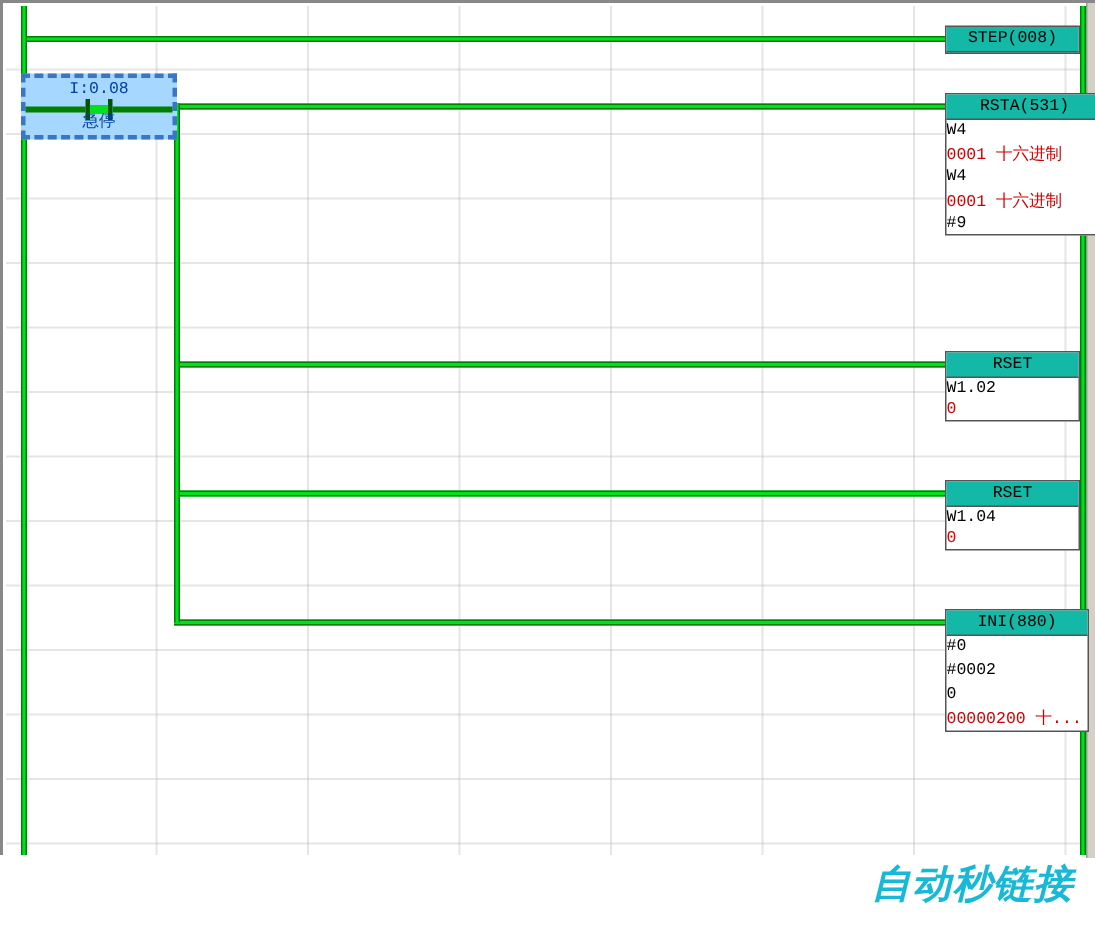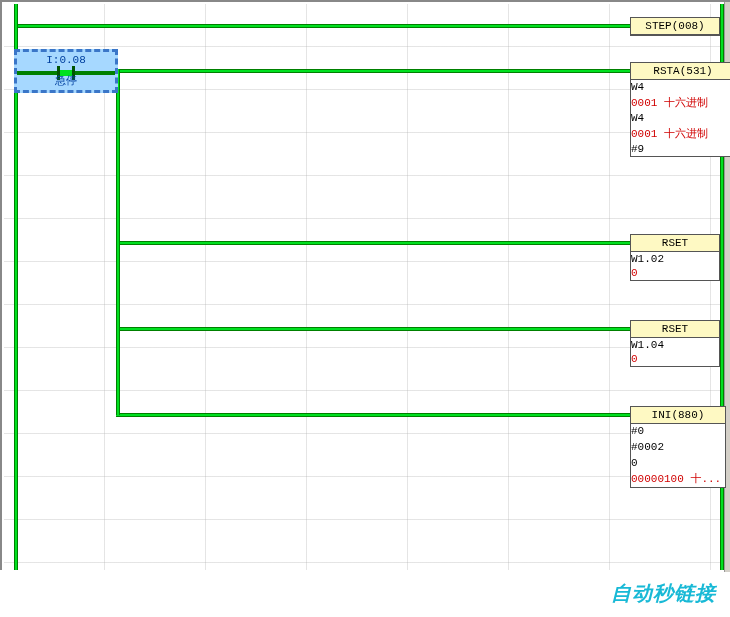--- a/index.html
+++ b/index.html
@@ -71,21 +71,21 @@
     width: 90px;
     background: #fff;
     border: 1px solid #555;
     font-size: 11px;
     z-index: 5;
   }
   .instr .hdr {
     text-align: center;
     border-bottom: 1px solid #555;
     padding: 2px 0;
-    background: #fef9c3;
+    background: #14b8a6;
     font-family: "Courier New", monospace;
   }
   .instr .row {
     text-align: left;
     padding: 1px 0;
     font-family: "Courier New", monospace;
     white-space: nowrap;
     overflow: hidden;
   }
   .instr .row.us { position: relative; }
@@ -142,21 +142,21 @@
   .contact .sym .bar.r { right: 40px; }
   .contact .sym .gapfill {
     position: absolute; left: 43px; right: 43px; top: 4px; height: 6px;
     background: #00e020;
   }
 
   
   .watermark {
     position: absolute;
     right: 14px; bottom: 10px;
-    font-size: 20px;
+    font-size: 26px;
     font-weight: 800;
     font-style: italic;
     letter-spacing: 1px;
     color: #18b9d6;
     font-family: "Microsoft YaHei", sans-serif;
     z-index: 50;
   }
 </style>
 </head>
 <body>
@@ -197,21 +197,21 @@
         </div>
         <div class="wire-h" style="left: 112px; top: 409px; width: 514px;"></div>
         <div class="wire-h" style="left: 716px; top: 409px; width: 0px;"></div>
         <div class="instr" style="left: 626px; width: 96px; top: 402px;">
           <div class="hdr">INI(880)</div>
           <div class="row us">#0</div>
           <div class="row "> </div>
           <div class="row us">#0002</div>
           <div class="row "> </div>
           <div class="row us">0</div>
-          <div class="row red">00000100 十...</div>
+          <div class="row red">00000200 十...</div>
         </div>
         <div class="wire-v" style="left: 112px; top: 65px; height: 346px;"></div>
         <div class="contact selected" style="left: 10px; top: 45px;">
           <div class="addr">I:0.08</div>
           <div class="sym">
             <div class="lwire"></div>
             <div class="bar l"></div>
             <div class="gapfill"></div>
             <div class="bar r"></div>
             <div class="rwire"></div>

